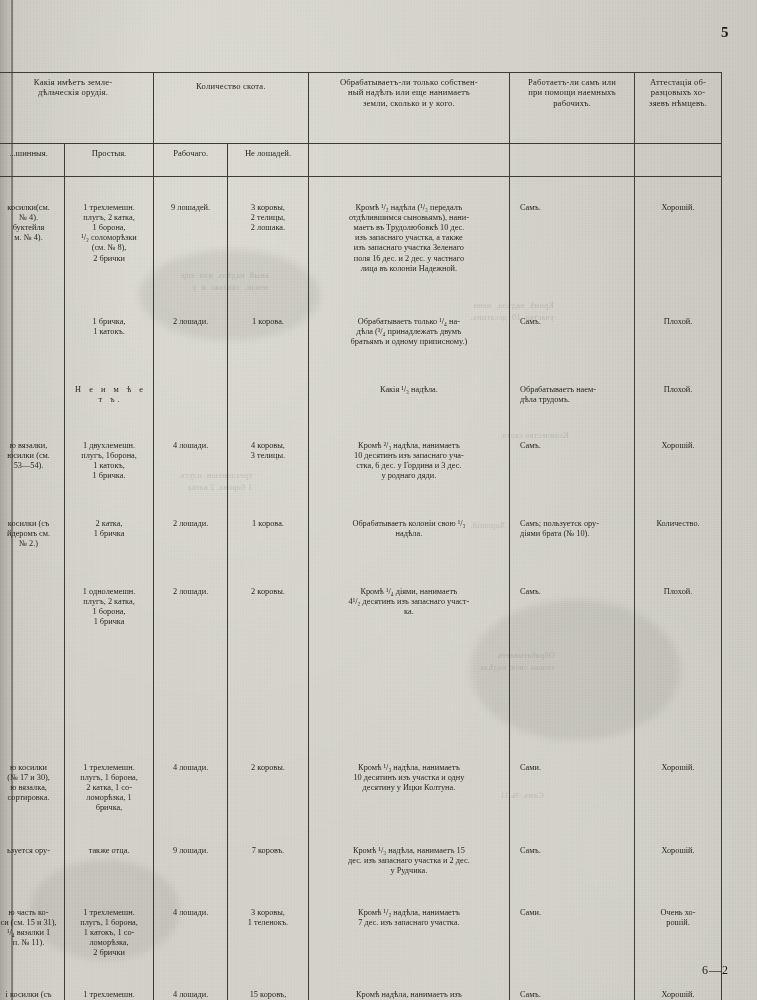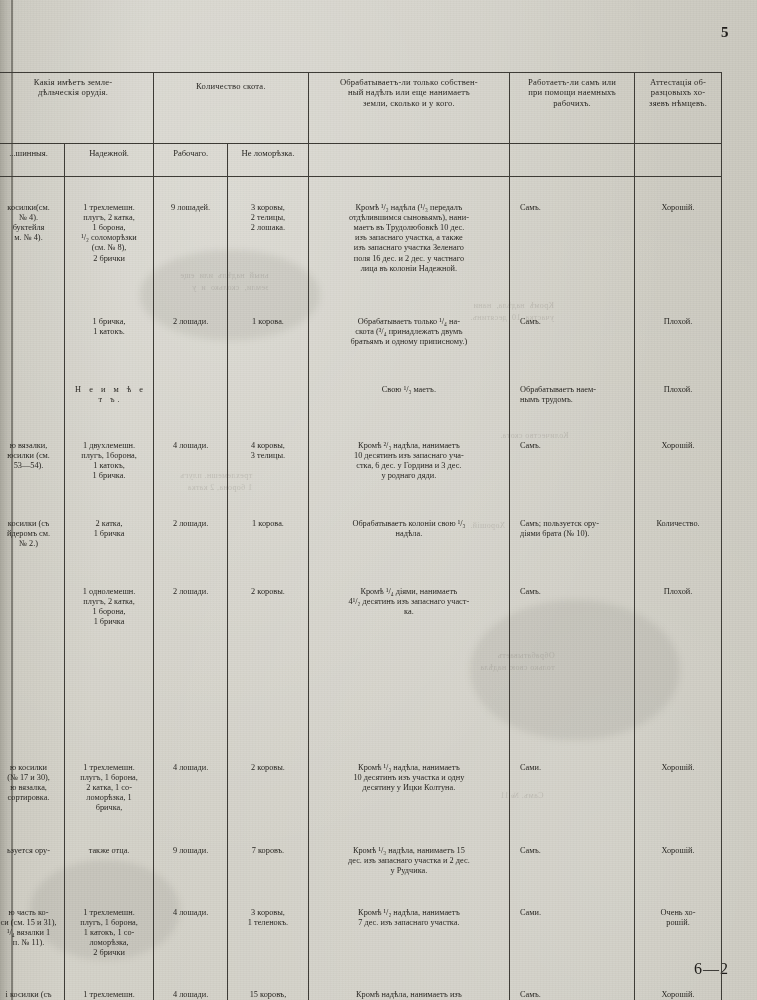--- a/index.html
+++ b/index.html
@@ -36,21 +36,21 @@
     position:absolute;left:11px;top:0;width:2px;height:1000px;
     background:#4a4842;opacity:.55;
   }
   
   .page-num{
     position:absolute;right:28px;top:24px;
     font-size:15px;font-weight:bold;letter-spacing:.5px;
   }
   .page-foot{
     position:absolute;right:28px;bottom:22px;
-    font-size:16px;letter-spacing:1px;
+    font-size:12px;letter-spacing:1px;
   }
 
   
   .tbl-wrap{
     position:absolute;
     left:-8px;top:72px;
     width:730px;
   }
   table.reg{
     border-collapse:collapse;
@@ -156,23 +156,23 @@
 земли, сколько и у кого.</td>
       <td style="white-space:pre-line">Работаетъ-ли самъ или
 при помощи наемныхъ
 рабочихъ.</td>
       <td style="white-space:pre-line">Аттестація об-
 разцовыхъ хо-
 зяевъ нѣмцевъ.</td>
     </tr>
     <tr class="hdr-sub">
       <td>...шинныя.</td>
-      <td>Надежной.</td>
+      <td>Простыя.</td>
       <td>Рабочаго.</td>
-      <td>Не ломорѣзка.</td>
+      <td>Не лошадей.</td>
       <td></td>
       <td></td>
       <td></td>
     </tr>
 
     <tr class="rowgap">
       <td></td>
           <td></td>
           <td></td>
           <td></td>
@@ -217,44 +217,44 @@
           <td></td>
     </tr>
 
     <tr style="height:46px">
       <td class="c" style="white-space:pre-line"></td>
       <td class="c" style="white-space:pre-line">1 бричка,
 1 катокъ.</td>
       <td class="c" style="white-space:pre-line">2 лошади.</td>
       <td class="c" style="white-space:pre-line">1 корова.</td>
       <td class="c" style="white-space:pre-line">Обрабатываетъ только ¹/₄ на-
-скота (³/₄ принадлежатъ двумъ
+дѣла (³/₄ принадлежатъ двумъ
 братьямъ и одному приписному.)</td>
       <td class="l" style="white-space:pre-line;padding-left:10px">Самъ.</td>
       <td class="c" style="white-space:pre-line">Плохой.</td>
     </tr>
 
     <tr class="rowgap" style="height:16px">
       <td></td>
           <td></td>
           <td></td>
           <td></td>
           <td></td>
           <td></td>
           <td></td>
     </tr>
 
     <tr style="height:34px">
       <td class="c" style="white-space:pre-line"></td>
       <td class="c spaced" style="white-space:pre-line;padding-left:6px">Н  е   и м ѣ   е т ъ.</td>
       <td class="c" style="white-space:pre-line"></td>
       <td class="c" style="white-space:pre-line"></td>
-      <td class="c" style="white-space:pre-line">Свою ¹/₃ маетъ.</td>
+      <td class="c" style="white-space:pre-line">Какія ¹/₃ надѣла.</td>
       <td class="l" style="white-space:pre-line;padding-left:10px">Обрабатываетъ наем-
-нымъ трудомъ.</td>
+дѣла трудомъ.</td>
       <td class="c" style="white-space:pre-line">Плохой.</td>
     </tr>
 
     <tr class="rowgap" style="height:22px">
       <td></td>
           <td></td>
           <td></td>
           <td></td>
           <td></td>
           <td></td>

